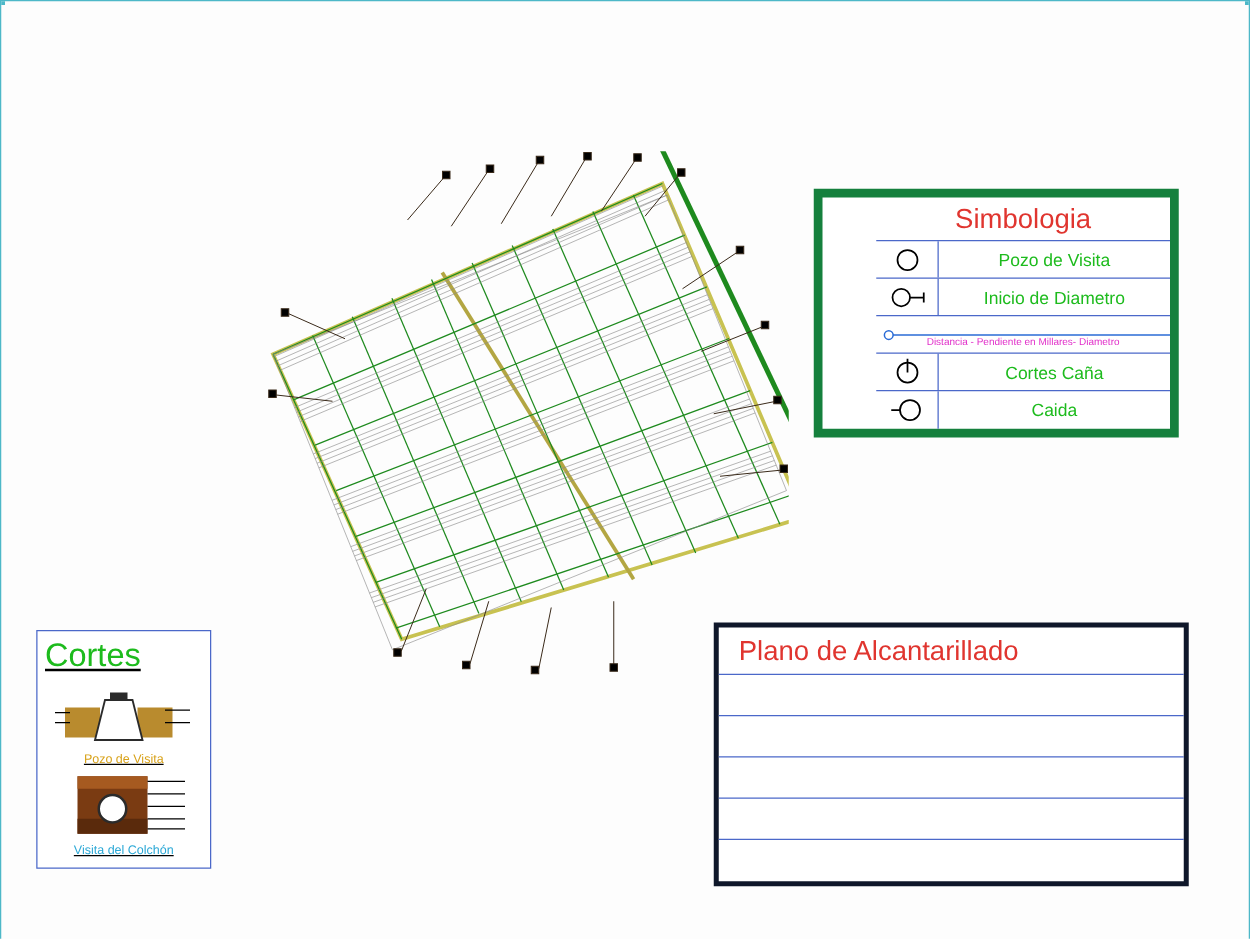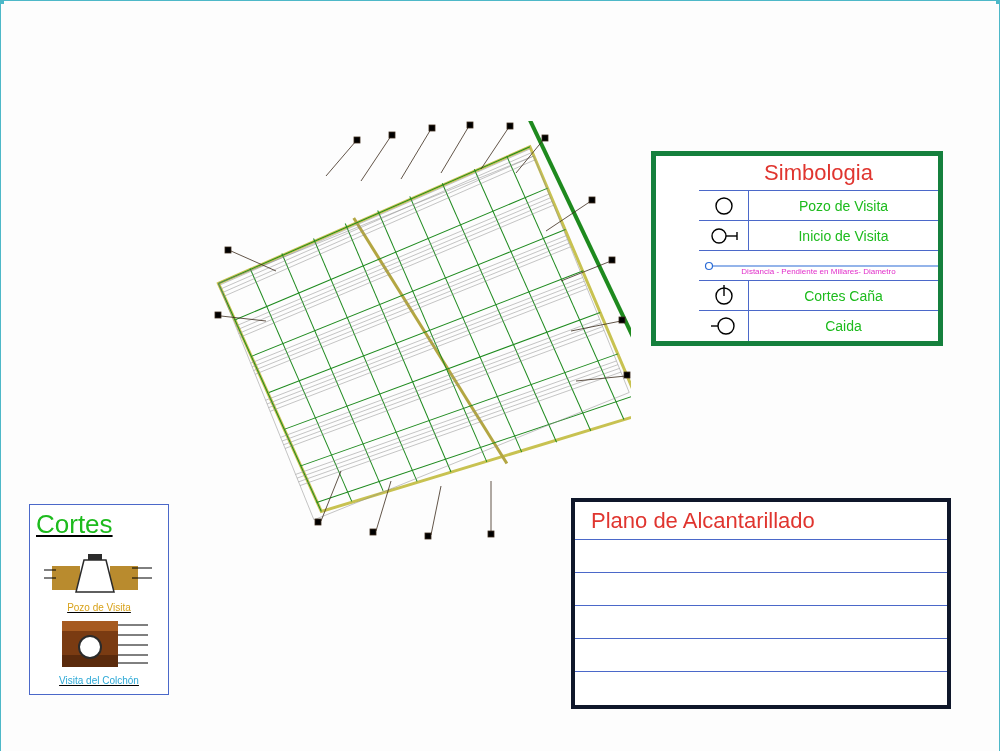--- a/index.html
+++ b/index.html
@@ -31,21 +31,21 @@
     width: 420px;
     height: 420px;
   }
 
   
   .simbologia {
     position: absolute;
     top: 150px;
     right: 56px;
     width: 292px;
-    border: 5px solid #15803d;
+    border: 7px solid #15803d;
     background: #fff;
     padding-left: 43px;
   }
   .simbologia .title {
     text-align: center;
     color: #e0352f;
     font-size: 22px;
     padding: 4px 0;
     border-bottom: 1px solid #4b68c9;
   }
@@ -270,21 +270,21 @@
   </div>
 
   <div class="row">
     <div class="symcell">
       <svg width="30" height="22">
         <circle cx="10" cy="11" r="7" fill="none" stroke="#000" stroke-width="1.4"></circle>
         <line x1="17" y1="11" x2="28" y2="11" stroke="#000" stroke-width="1.4"></line>
         <line x1="28" y1="7" x2="28" y2="15" stroke="#000" stroke-width="1.4"></line>
       </svg>
     </div>
-    <div class="lbl">Inicio de Visita</div>
+    <div class="lbl">Inicio de Diametro</div>
   </div>
 
   <div class="fullrow">
     <svg width="260" height="20">
       <line x1="10" y1="10" x2="250" y2="10" stroke="#2a6bd6" stroke-width="1.2"></line>
       <circle cx="10" cy="10" r="3.5" fill="#fff" stroke="#2a6bd6" stroke-width="1.2"></circle>
       <circle cx="250" cy="10" r="3.5" fill="#fff" stroke="#2a6bd6" stroke-width="1.2"></circle>
     </svg>
     <span class="legend-line" style="position:absolute;">Distancia - Pendiente en Millares- Diametro</span>
   </div>

